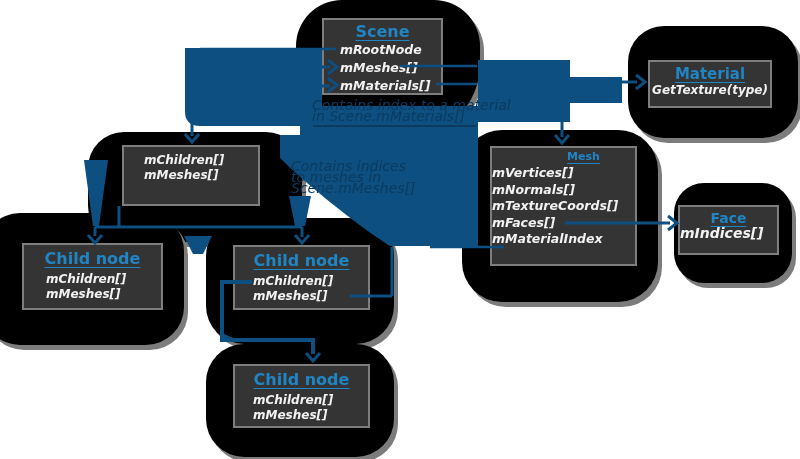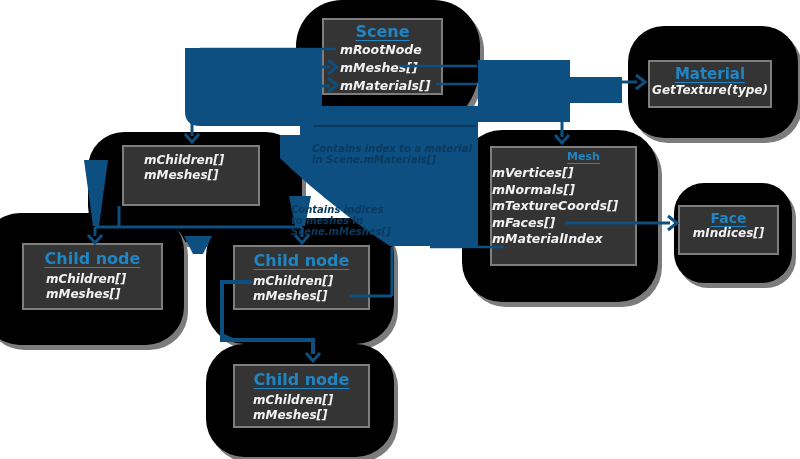--- a/index.html
+++ b/index.html
@@ -11,22 +11,22 @@
           font-family:"DejaVu Sans","Liberation Sans",sans-serif;}
   .blob{position:absolute;background:var(--blob);box-shadow:4px 5px 0 var(--shadow);}
   svg.layer{position:absolute;left:0;top:0;pointer-events:none;}
   #shape-layer{z-index:2;} #line-layer{z-index:5;}
   .node-box{position:absolute;z-index:3;background:var(--boxbg);border:2px solid var(--boxbd);
             box-sizing:border-box;color:var(--field);}
   .node-title{text-align:center;font-weight:bold;color:var(--title);
               text-decoration:underline;text-underline-offset:3px;}
   .node-fields{font-style:italic;font-weight:bold;}
   .node-field{white-space:nowrap;}
-  .note{position:absolute;z-index:6;color:var(--navy);font-size:10px;font-weight:bold;
-        font-style:italic;line-height:11px;white-space:nowrap;margin-top:43px;}
+  .note{position:absolute;z-index:6;color:var(--navy);font-size:14px;font-weight:normal;
+        font-style:italic;line-height:11px;white-space:nowrap;}
 </style>
 </head>
 <body>
 
 <div id="canvas">
 
   <div class="blob" style="left:296px;top:0;width:184px;height:138px;border-radius:46px;border-bottom-right-radius:74px;"></div>
   <div class="blob" style="left:628px;top:26px;width:170px;height:112px;border-radius:36px;"></div>
   <div class="blob" style="left:88px;top:132px;width:214px;height:110px;border-radius:36px;"></div>
   <div class="blob" style="left:462px;top:130px;width:196px;height:172px;border-radius:40px;"></div>
@@ -74,21 +74,21 @@
       <div class="node-field">mVertices[]</div>
       <div class="node-field">mNormals[]</div>
       <div class="node-field">mTextureCoords[]</div>
       <div class="node-field">mFaces[]</div>
       <div class="node-field">mMaterialIndex</div>
     </div>
   </div>
 
   <div class="node-box" style="left:678px;top:205px;width:101px;height:50px;padding-top:3px;">
     <div class="node-title" style="font-size:14px;">Face</div>
-    <div class="node-fields" style="text-align:center;font-size:12px;line-height:14px;">
+    <div class="node-fields" style="font-size:14px;line-height:14px;">
       <div class="node-field">mIndices[]</div>
     </div>
   </div>
 
   <div class="node-box" style="left:22px;top:243px;width:141px;height:67px;padding-top:4px;">
     <div class="node-title" style="font-size:16px;">Child node</div>
     <div class="node-fields" style="padding-left:22px;font-size:12px;line-height:15px;margin-top:4px;">
       <div class="node-field">mChildren[]</div>
       <div class="node-field">mMeshes[]</div>
     </div>

